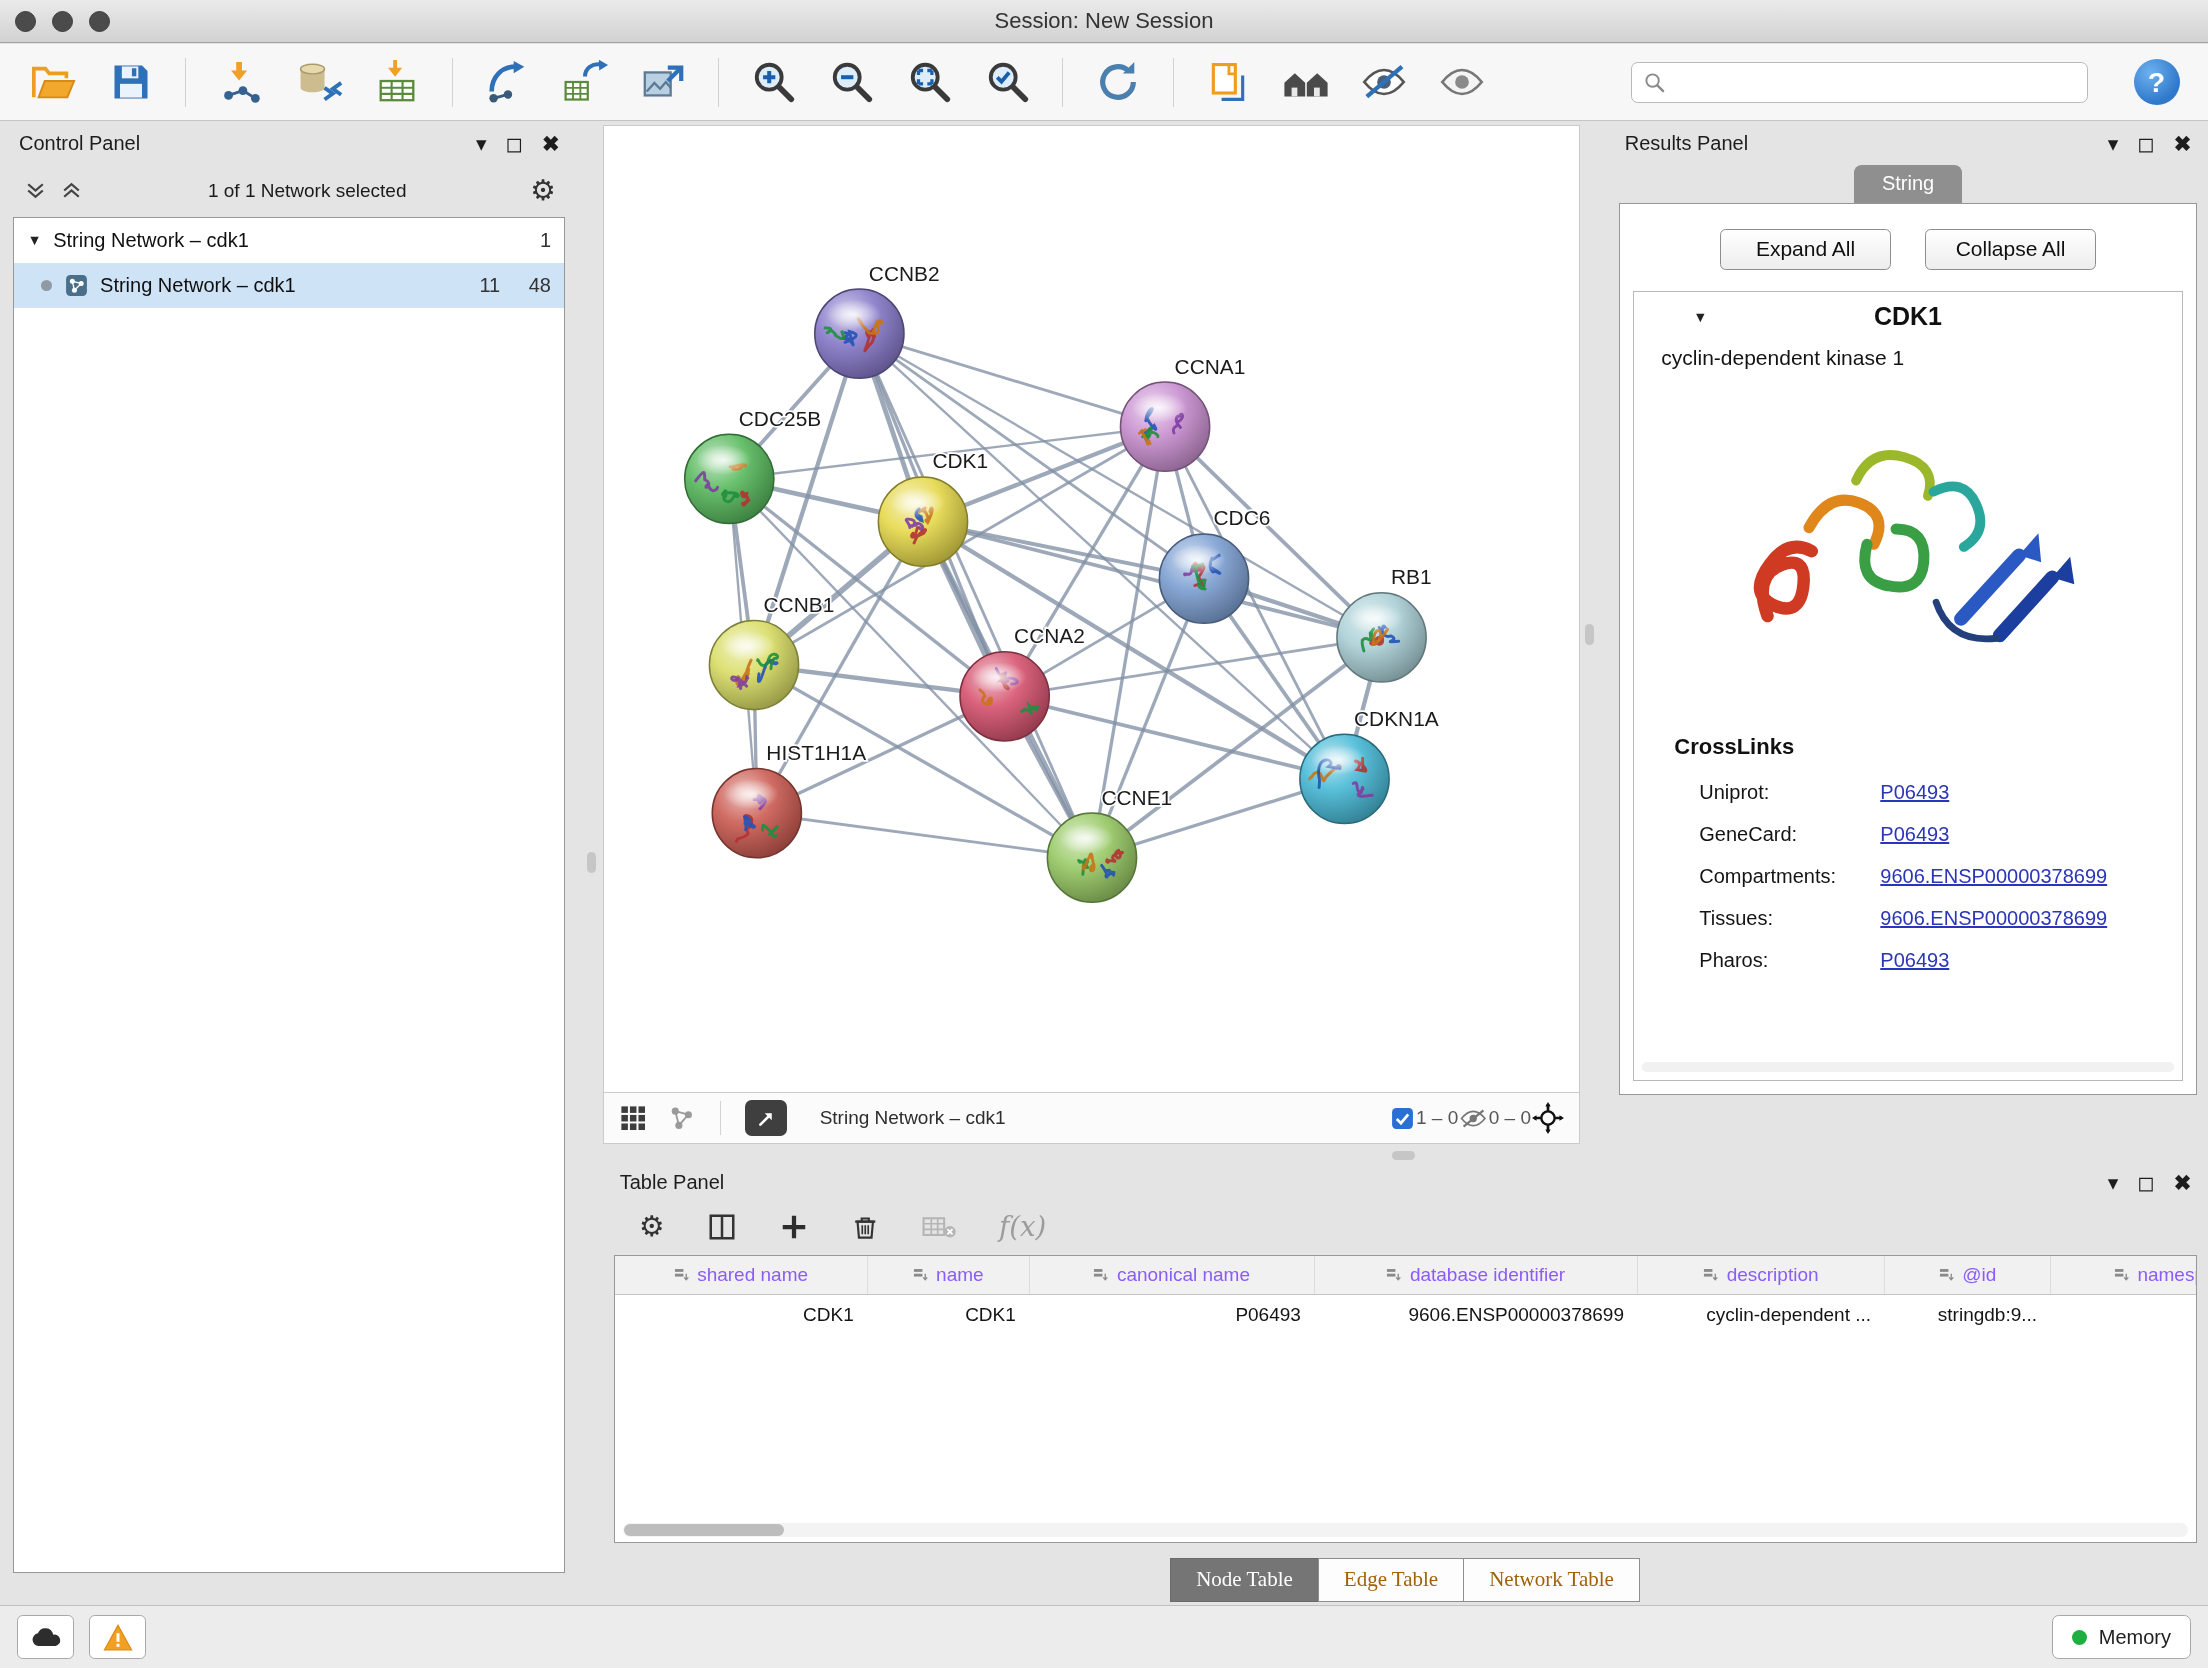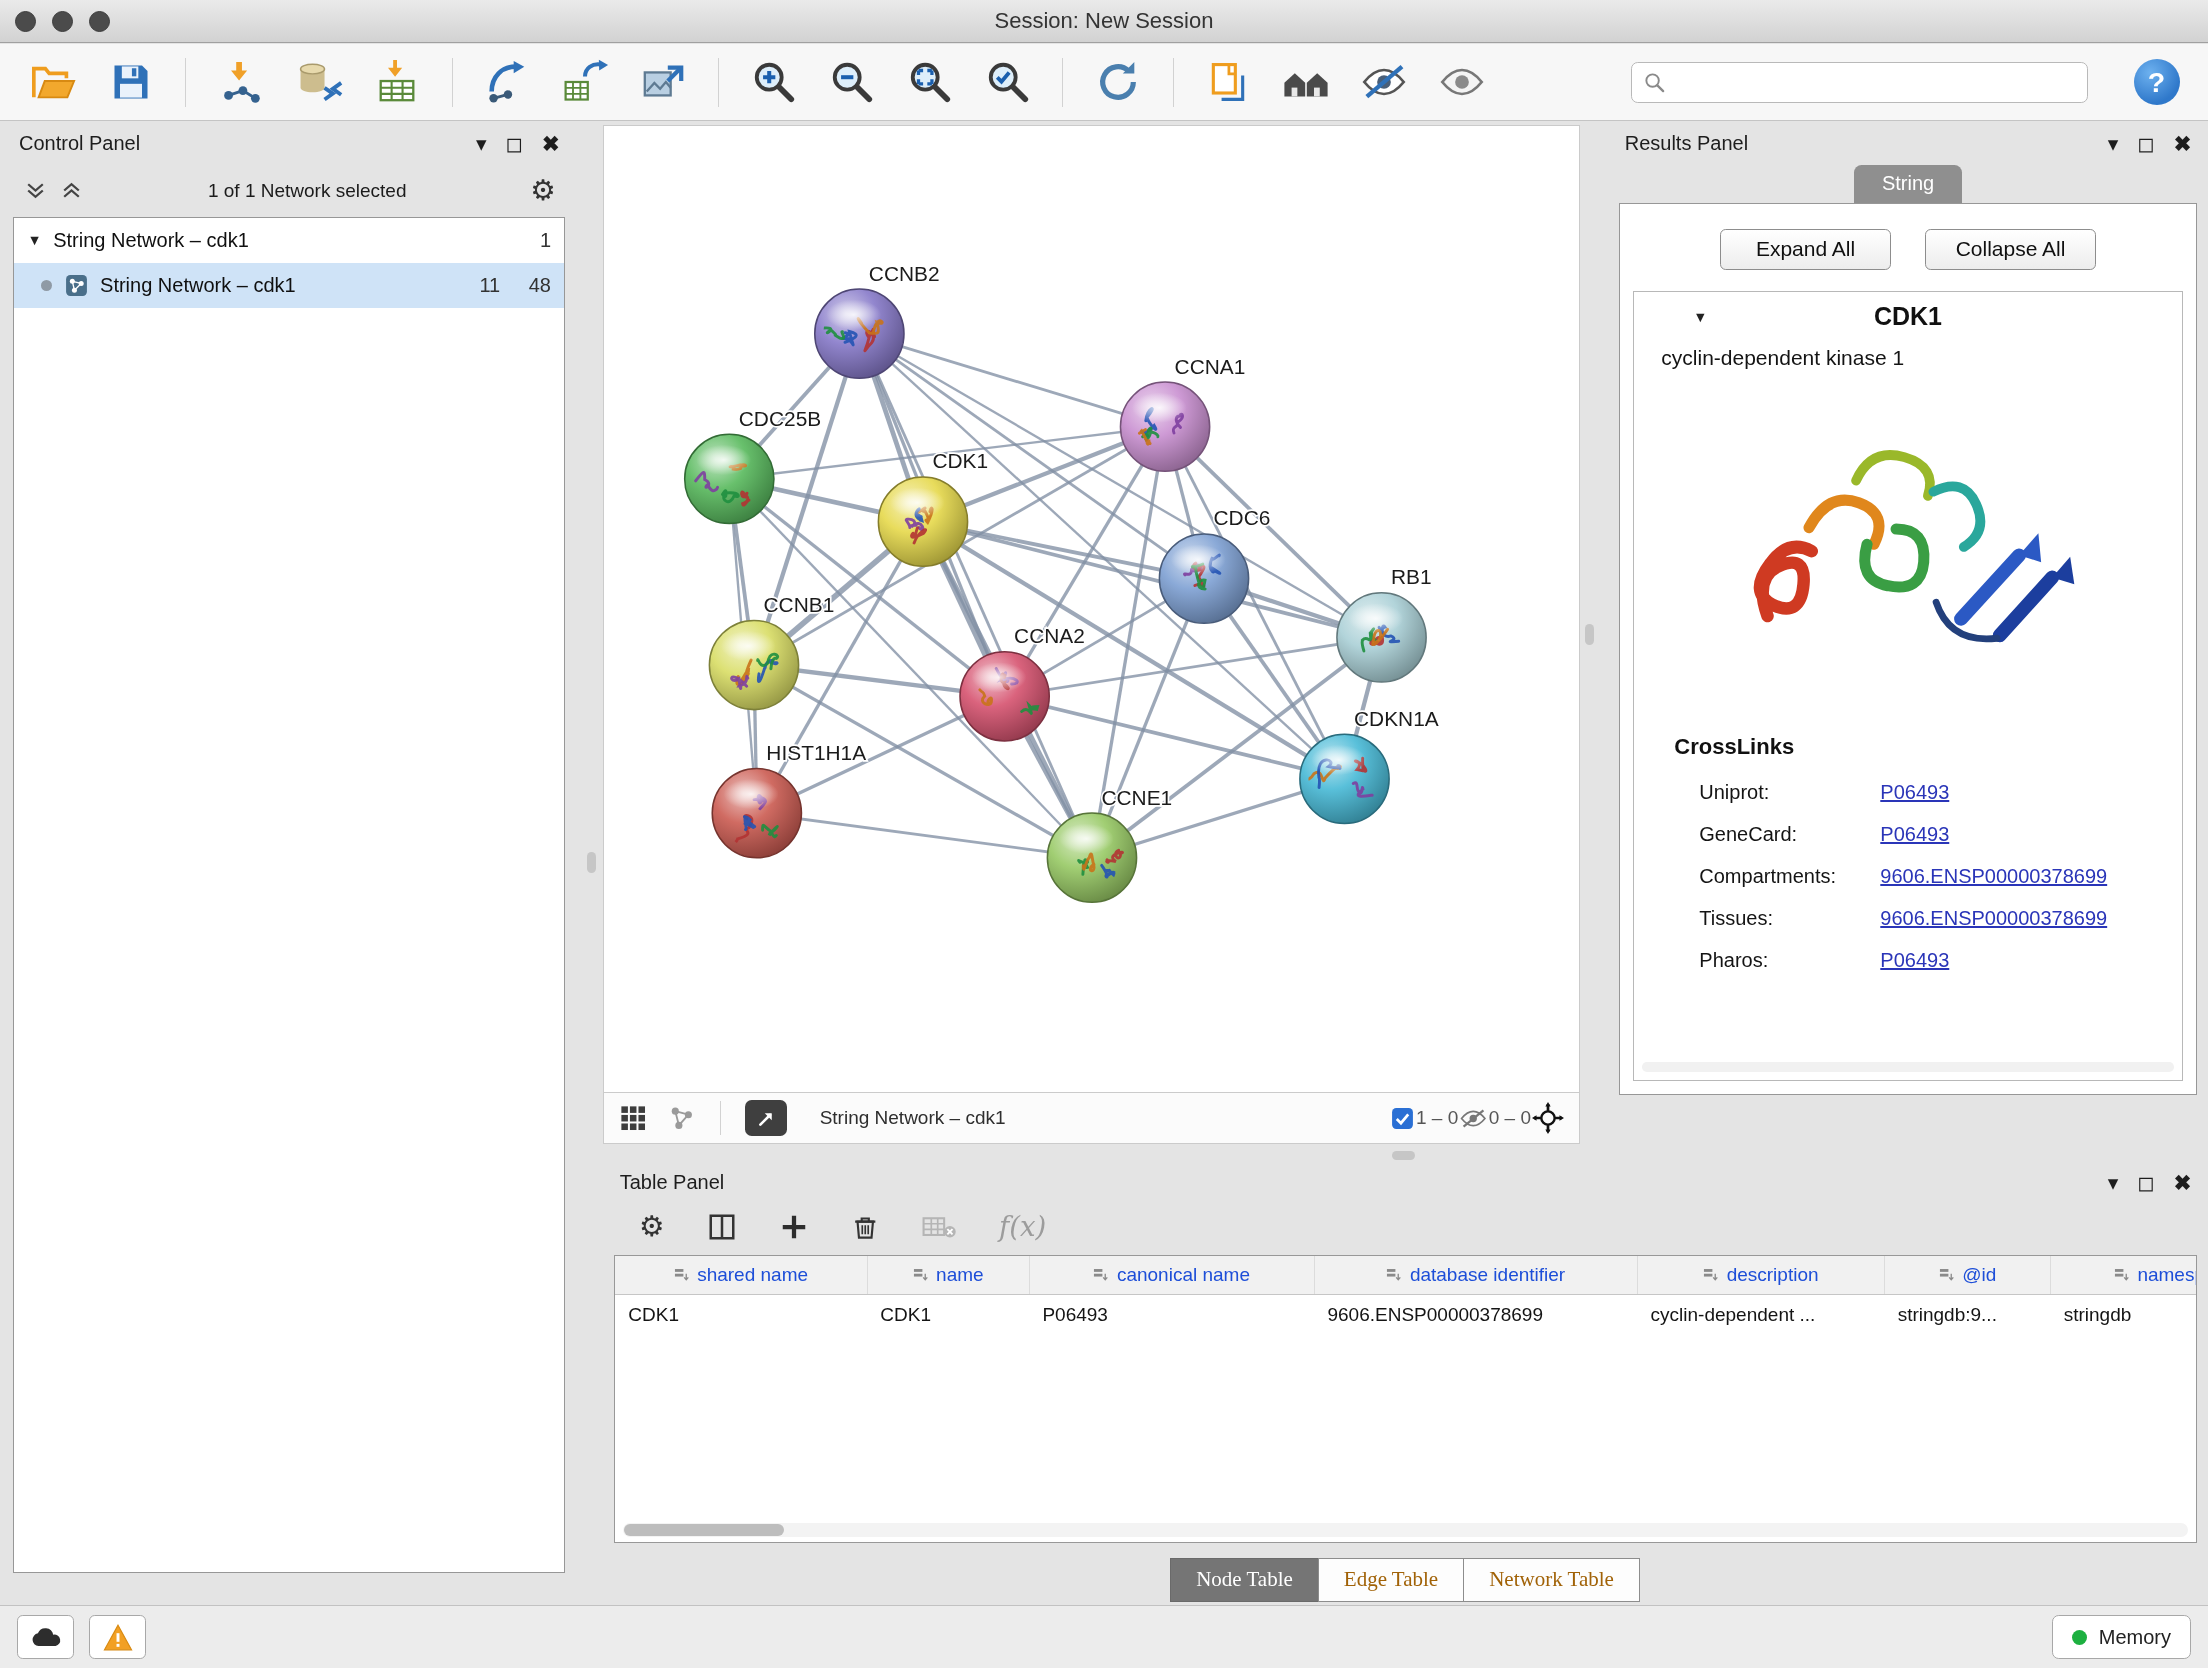--- a/index.html
+++ b/index.html
@@ -94,29 +94,29 @@
   .gene-header .caret { position:absolute; left:59px; top:17px; }
   .gene-name { font-size:25px; font-weight:bold; color:#111; }
   .gene-desc { font-size:21px; color:#141414; padding:5.7px 27px 0; }
   .protein-wrap { display:flex; justify-content:center; padding:25px 0 5.7px; }
   .crosslinks-title { font-size:22px; font-weight:bold; color:#111; padding:28.5px 0 11.4px 40px; }
   .cl-row { display:flex; font-size:20px; padding:9.5px 0 9.5px 65px; }
   .cl-label { width:181px; color:#141414; }
   .cl-value { color:#2a35b8; text-decoration:underline; cursor:pointer; }
   .mini-hr { position:absolute; left:7.6px; right:7.6px; bottom:7.6px; height:9.5px; background:#f1f1f1; border-radius:4.8px; }
   
-  .table-panel { position:absolute; left:614px; top:1166px; width:1583px; height:436px; display:flex; flex-direction:column; }
+  .table-panel { position:absolute; left:614px; top:1166px; width:1583px; height:436px; display:flex; flex-direction:column;text-align:right; }
   .tp-toolbar { display:flex; align-items:center; gap:42px; padding:11.4px 0 11.4px 25px; }
   .fx { font-family:"DejaVu Serif", serif; font-style:italic; font-size:27.6px; color:#9c9c9c; }
   .gear-glyph { font-size:28.5px; color:#333; }
   .tp-table { border:1px solid #989898; background:#fff; height:314px; position:relative; overflow:hidden; }
   table.node-table { border-collapse:collapse; table-layout:fixed; width:1674px; font-size:19px; }
   table.node-table th {
     height:39px; background:#f1f1f1; border-right:1px solid #dcdcdc; border-bottom:1px solid #c6c6c6;
-    font-weight:normal; font-size:19px; color:#1d4ed8;
+    font-weight:normal; font-size:19px; color:#8b5cf6;
   }
   table.node-table th .th-inner { display:flex; align-items:center; justify-content:center; gap:7.6px; }
   table.node-table td { height:39px; padding:0 13.3px; color:#141414; white-space:nowrap; overflow:hidden; }
   .hscroll { position:absolute; bottom:4.8px; left:7.6px; right:7.6px; height:14.3px; background:#f3f3f3; border-radius:7.6px; }
   .hscroll .thumb { position:absolute; left:1.9px; top:1px; width:160px; height:12.4px; background:#bdbdbd; border-radius:6.7px; }
   .tp-tabs { display:flex; justify-content:center; margin-top:15px;font-family:Liberation Serif, serif; }
   .tp-tab {
     padding:8.6px 25px; font-size:21px; border:1px solid #8d8d8d; background:#fdfdfd;
     color:#a16207; margin-left:-1px; cursor:pointer;
   }

